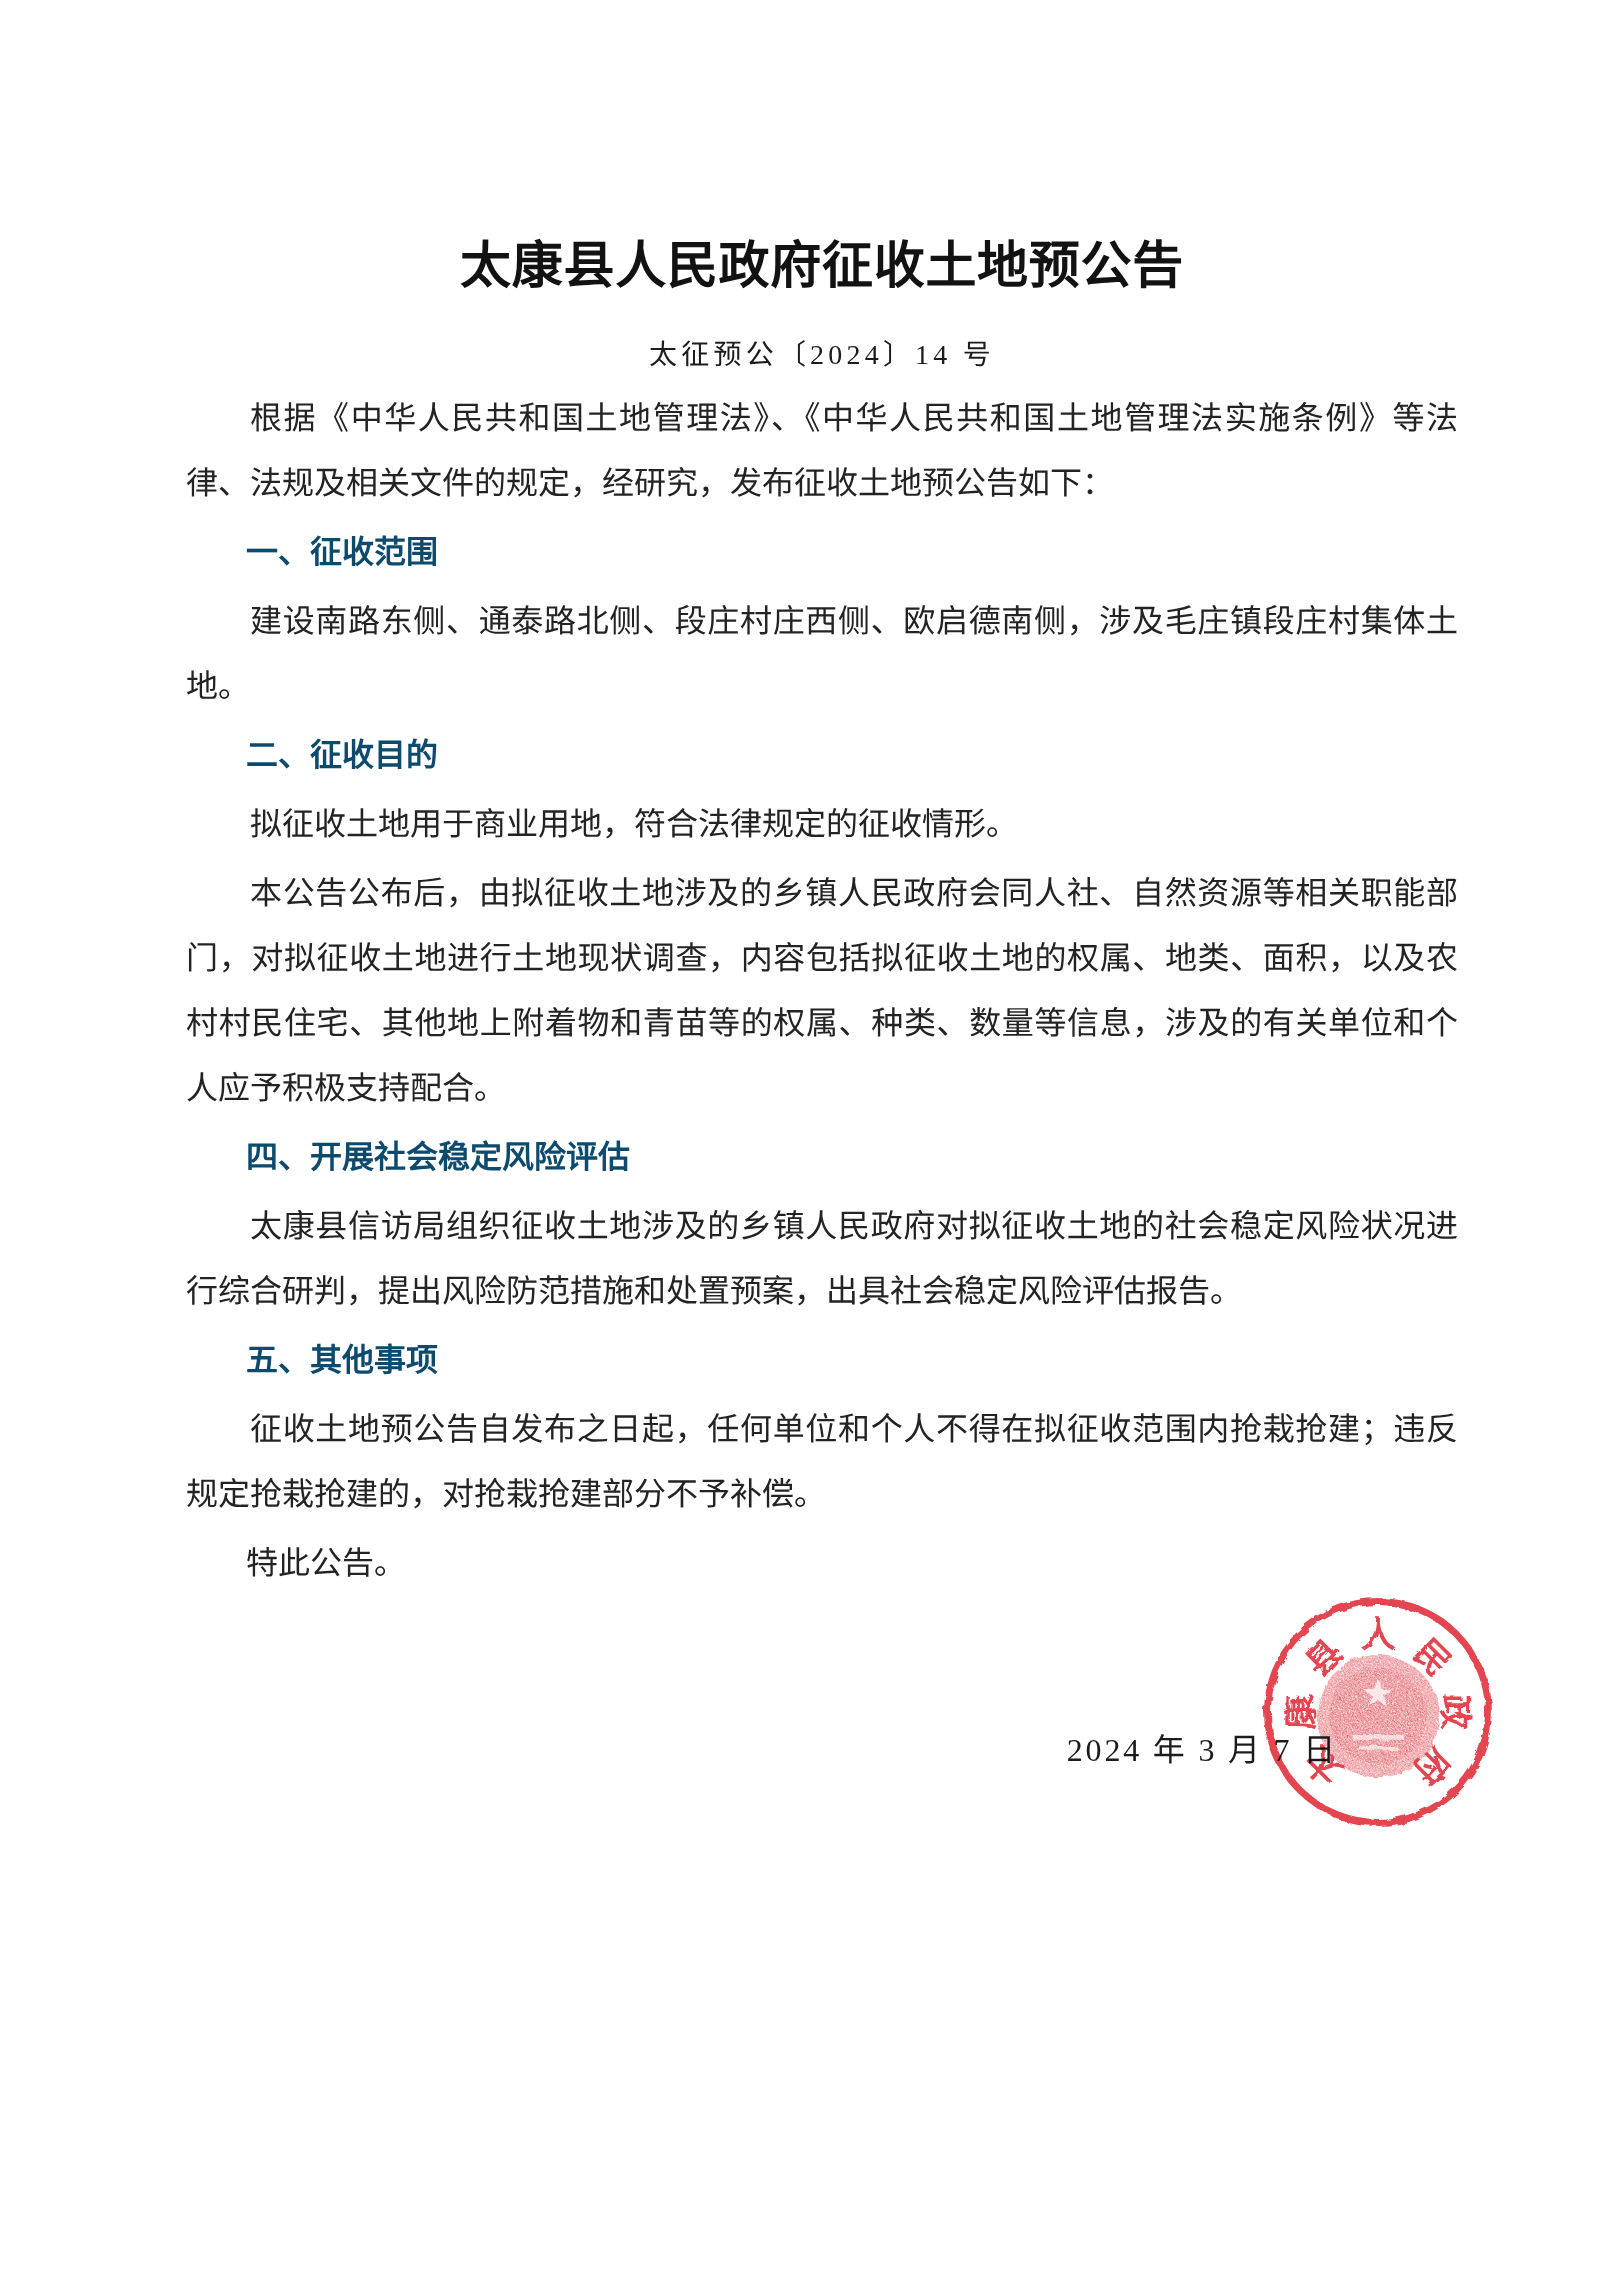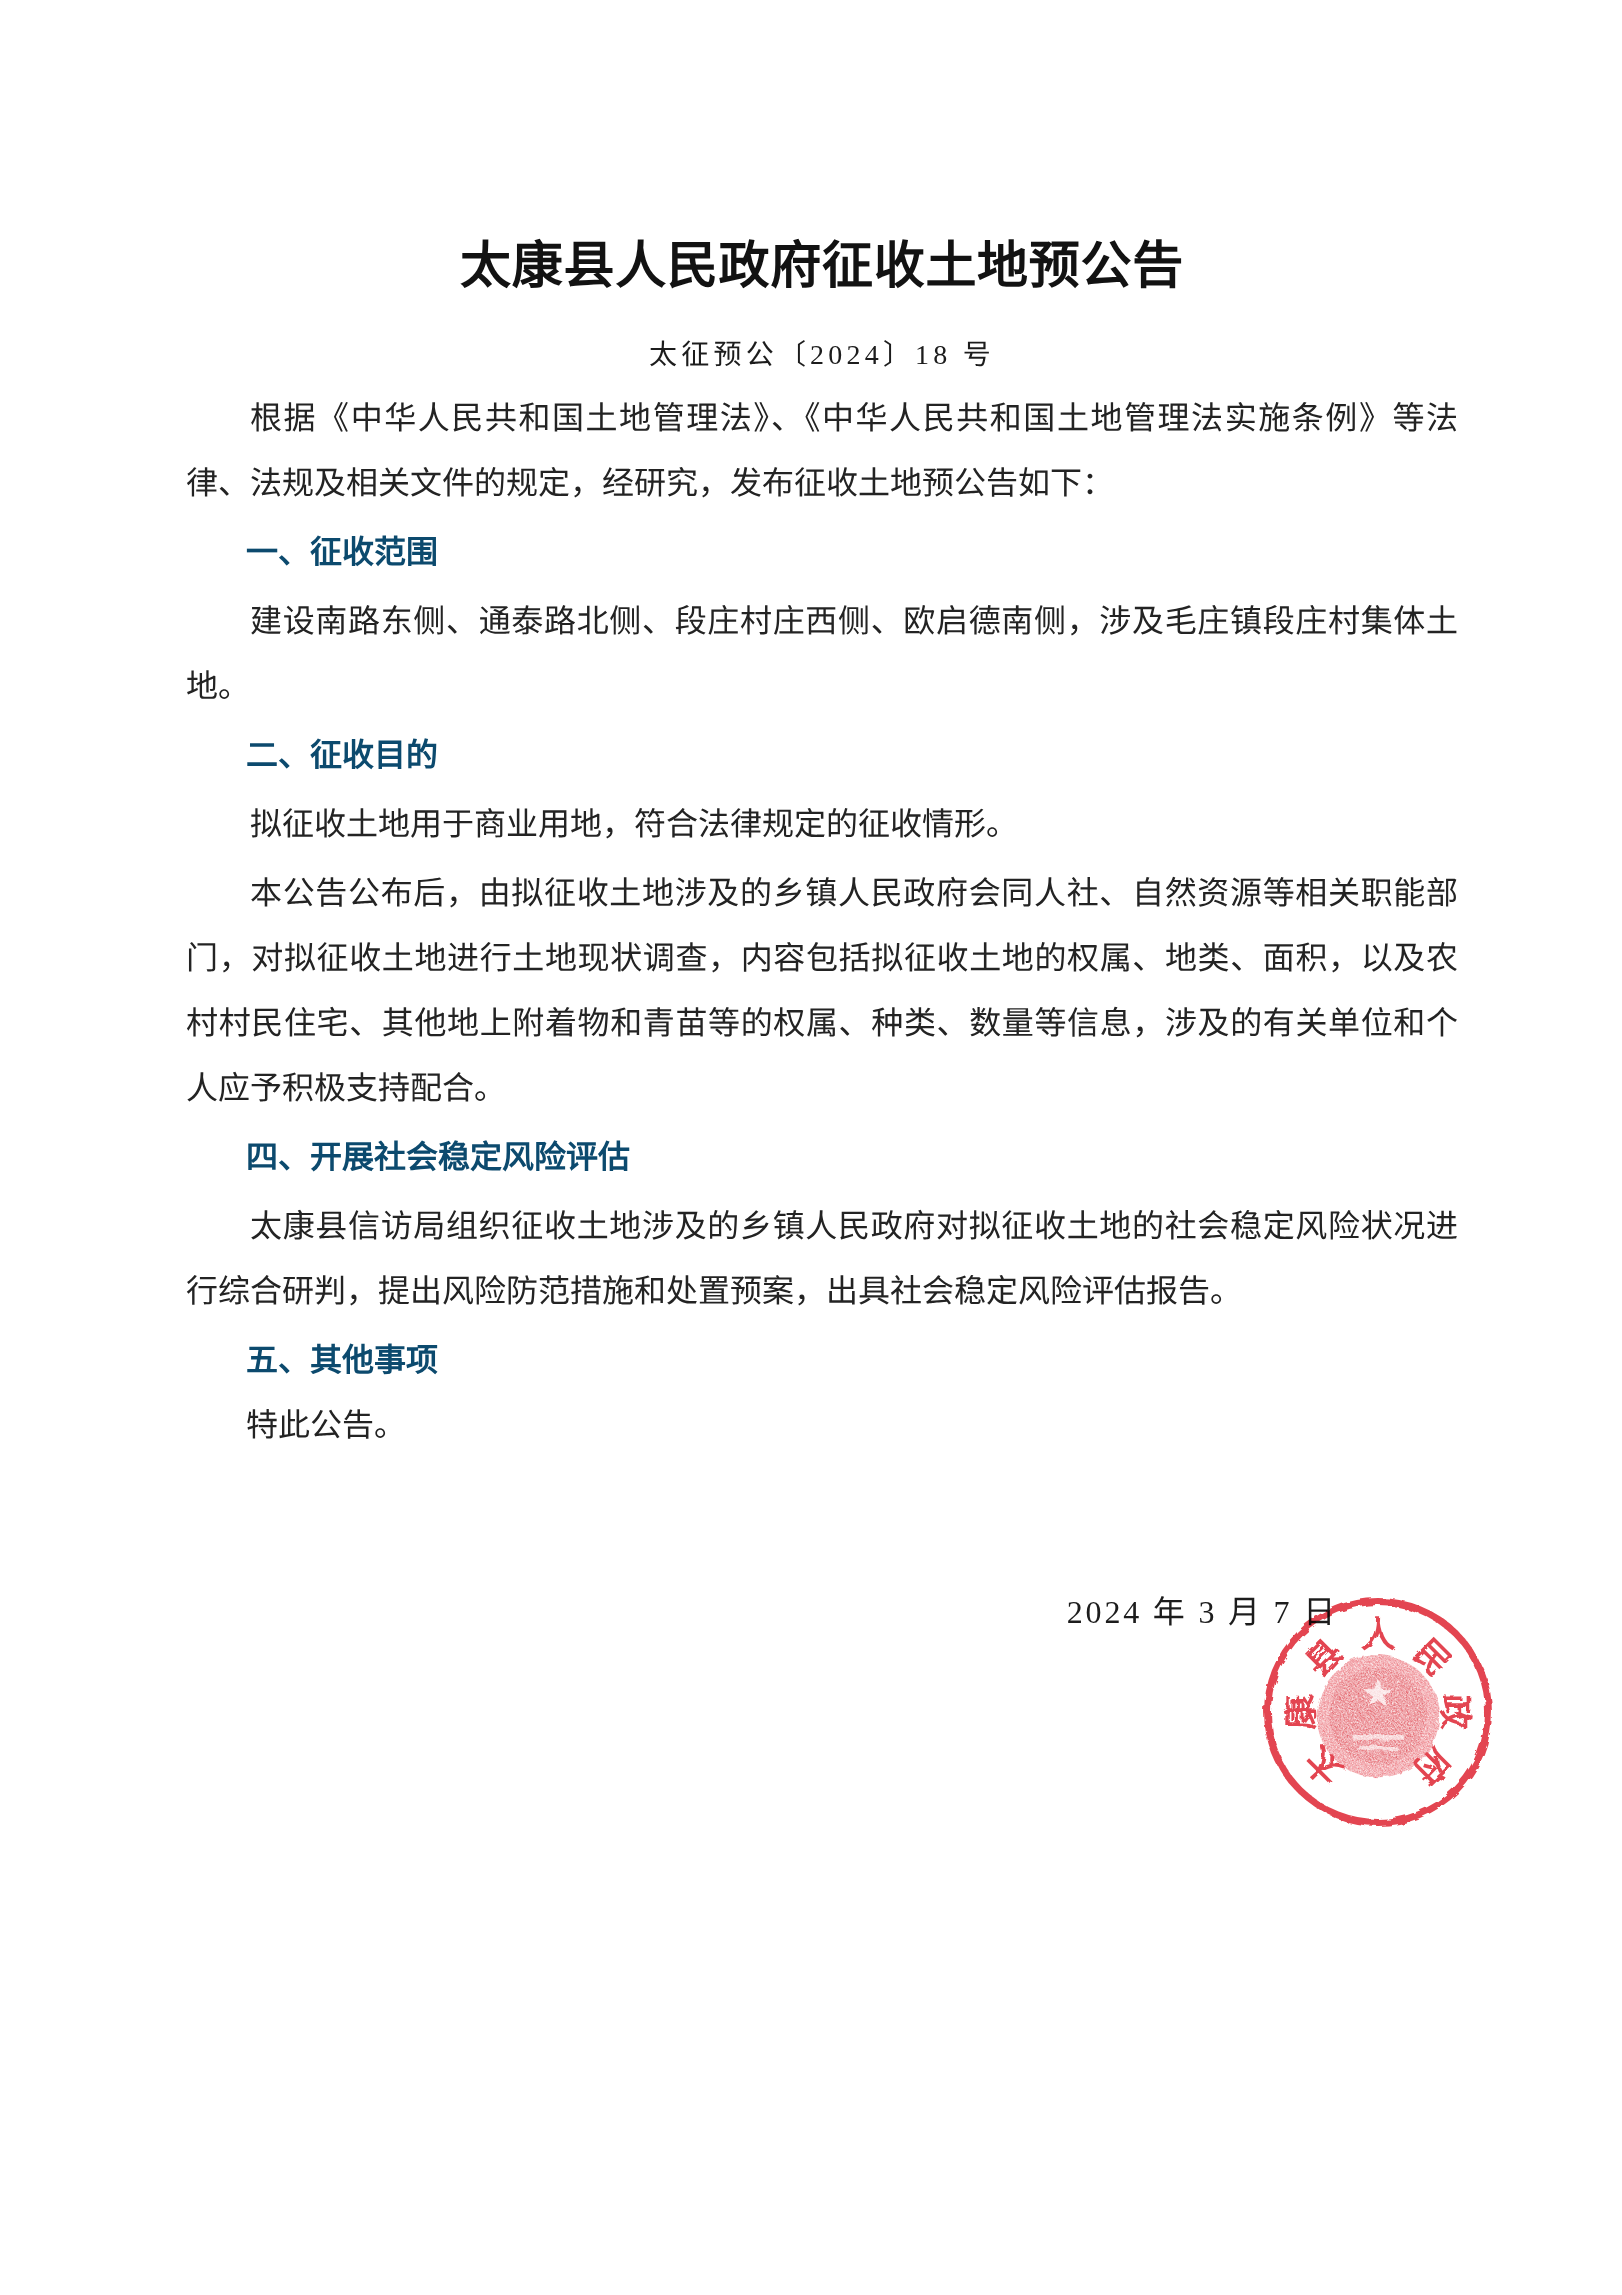--- a/index.html
+++ b/index.html
@@ -82,37 +82,38 @@
   }
 </style>
 </head>
 <body>
 
 <div class="page">
   <div class="content">
 
     <div class="doc-title">太康县人民政府征收土地预公告</div>
 
-    <div class="doc-number">太征预公〔2024〕18 号</div>
+    <div class="doc-number">太征预公〔2024〕14 号</div>
 
     <div class="body-text">
       <p class="para">根据《中华人民共和国土地管理法》、《中华人民共和国土地管理法实施条例》等法律、法规及相关文件的规定，经研究，发布征收土地预公告如下：</p>
 
       <p class="heading">一、征收范围</p>
       <p class="para">建设南路东侧、通泰路北侧、段庄村庄西侧、欧启德南侧，涉及毛庄镇段庄村集体土地。</p>
 
       <p class="heading">二、征收目的</p>
       <p class="para">拟征收土地用于商业用地，符合法律规定的征收情形。</p>
 
       <p class="para">本公告公布后，由拟征收土地涉及的乡镇人民政府会同人社、自然资源等相关职能部门，对拟征收土地进行土地现状调查，内容包括拟征收土地的权属、地类、面积，以及农村村民住宅、其他地上附着物和青苗等的权属、种类、数量等信息，涉及的有关单位和个人应予积极支持配合。</p>
 
       <p class="heading">四、开展社会稳定风险评估</p>
       <p class="para">太康县信访局组织征收土地涉及的乡镇人民政府对拟征收土地的社会稳定风险状况进行综合研判，提出风险防范措施和处置预案，出具社会稳定风险评估报告。</p>
 
       <p class="heading">五、其他事项</p>
+      <p class="para">征收土地预公告自发布之日起，任何单位和个人不得在拟征收范围内抢栽抢建；违反规定抢栽抢建的，对抢栽抢建部分不予补偿。</p>
 
       <p class="closing">特此公告。</p>
     </div>
 
     <div class="date-line">2024 年 3 月 7 日</div>
   </div>
 
   <svg class="seal" viewBox="0 0 354 354" aria-hidden="true">
     <defs>
       <filter id="stamp-rough" x="-15%" y="-15%" width="130%" height="130%">

